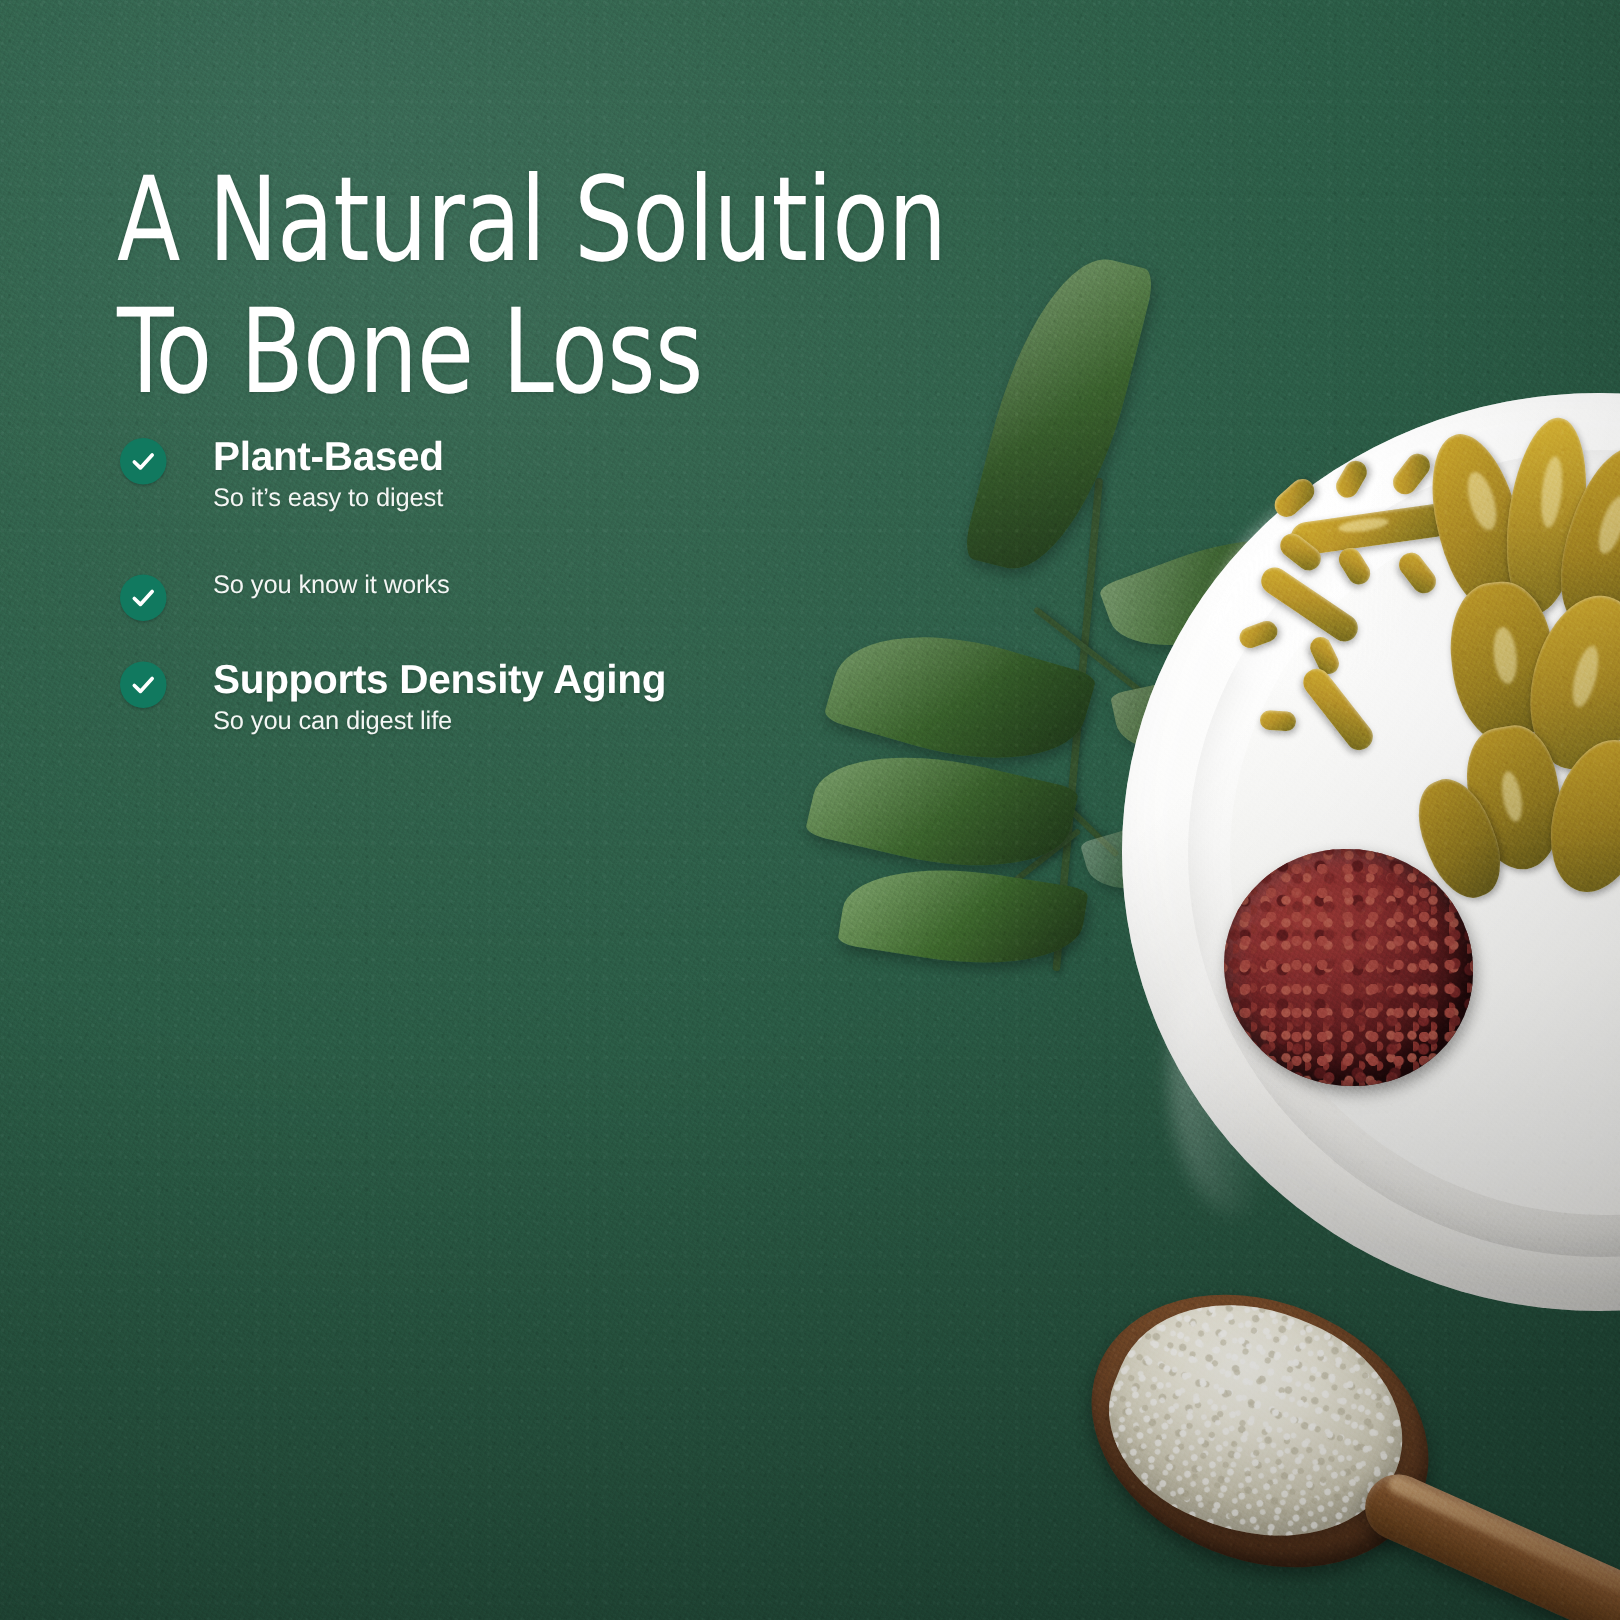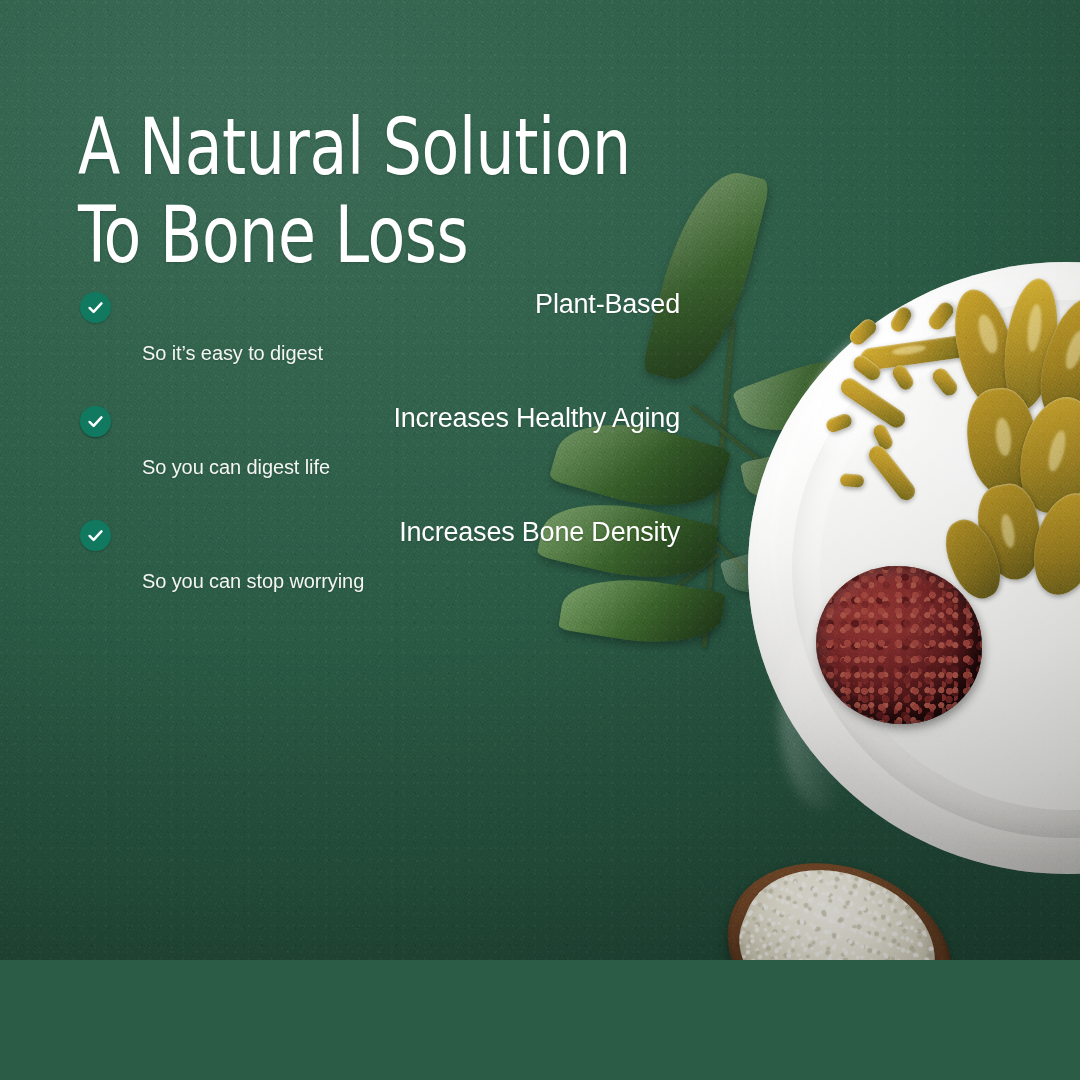--- a/index.html
+++ b/index.html
@@ -3,21 +3,21 @@
 <meta charset="utf-8">
 <title>A Natural Solution To Bone Loss</title>
 <style>
   html,body{margin:0;padding:0;}
   body{
     width:1080px;height:1080px;overflow:hidden;
     font-family:"Liberation Sans", sans-serif;
     background:#2b5c46;
   }
   .canvas{
-    position:relative;width:1080px;height:960px;overflow:hidden;
+    position:relative;width:1080px;height:1080px;overflow:hidden;
     background:
       radial-gradient(120% 100% at 18% 8%, #336550 0%, #2e6049 26%, #2b5c46 55%, #26523e 85%, #214a38 100%),
       #2b5c46;
   }
   
   .grain{
     position:absolute;inset:0;pointer-events:none;mix-blend-mode:overlay;opacity:.5;
     background-image:
       repeating-linear-gradient(37deg, rgba(255,255,255,.055) 0 1px, rgba(0,0,0,.055) 1px 2px, transparent 2px 3px),
       repeating-linear-gradient(113deg, rgba(255,255,255,.045) 0 1px, rgba(0,0,0,.05) 1px 2px, transparent 2px 3px),
@@ -56,27 +56,26 @@
   .benefits{position:absolute;left:80px;top:288px;width:600px;}
   .benefit{position:relative;padding-left:62px;margin-bottom:36px;}
   .benefit:last-child{margin-bottom:0;}
   .check{
     position:absolute;left:0;top:4px;width:31px;height:31px;border-radius:50%;
     background:#11795f;display:flex;align-items:center;justify-content:center;
     box-shadow:0 1px 2px rgba(0,0,0,.22);
   }
   .check svg{display:block;}
   .b-title{
-    color:#ffffff;font-weight:normal;font-size:27px;line-height:1.22;
+    color:#ffffff;font-weight:bold;font-size:27px;line-height:1.22;
     letter-spacing:-0.2px;
     text-shadow:0 1px 2px rgba(0,0,0,.16);
-    text-align:right;
   }
   .b-sub{
-    color:#f4f6f4;font-weight:400;font-size:20px;line-height:1.3;margin-top:19px;
+    color:#f4f6f4;font-weight:400;font-size:17px;line-height:1.3;margin-top:0;
     letter-spacing:-0.1px;
     text-shadow:0 1px 2px rgba(0,0,0,.16);
   }
 
   
   .photo{position:absolute;inset:0;pointer-events:none;}
 
   
   .plate-shadow{
     position:absolute;left:742px;top:268px;width:640px;height:620px;border-radius:50%;
@@ -324,36 +323,28 @@
       <div class="b-title">Plant-Based</div>
       <div class="b-sub">So it’s easy to digest</div>
     </div>
 
     <div class="benefit">
       <span class="check">
         <svg width="19" height="19" viewBox="0 0 24 24" aria-hidden="true">
           <path d="M4.5 12.6 L9.6 17.6 L19.5 6.8" fill="none" stroke="#ffffff" stroke-width="3.1" stroke-linecap="round" stroke-linejoin="round"></path>
         </svg>
       </span>
+      <div class="b-sub">So you know it works</div>
     </div>
 
     <div class="benefit">
       <span class="check">
         <svg width="19" height="19" viewBox="0 0 24 24" aria-hidden="true">
           <path d="M4.5 12.6 L9.6 17.6 L19.5 6.8" fill="none" stroke="#ffffff" stroke-width="3.1" stroke-linecap="round" stroke-linejoin="round"></path>
         </svg>
       </span>
-      <div class="b-title">Increases Healthy Aging</div>
+      <div class="b-title">Supports Density Aging</div>
       <div class="b-sub">So you can digest life</div>
     </div>
 
-    <div class="benefit">
-      <span class="check">
-        <svg width="19" height="19" viewBox="0 0 24 24" aria-hidden="true">
-          <path d="M4.5 12.6 L9.6 17.6 L19.5 6.8" fill="none" stroke="#ffffff" stroke-width="3.1" stroke-linecap="round" stroke-linejoin="round"></path>
-        </svg>
-      </span>
-      <div class="b-title">Increases Bone Density</div>
-      <div class="b-sub">So you can stop worrying</div>
-    </div>
 
   </div>
 </div>
 
 </body></html>

